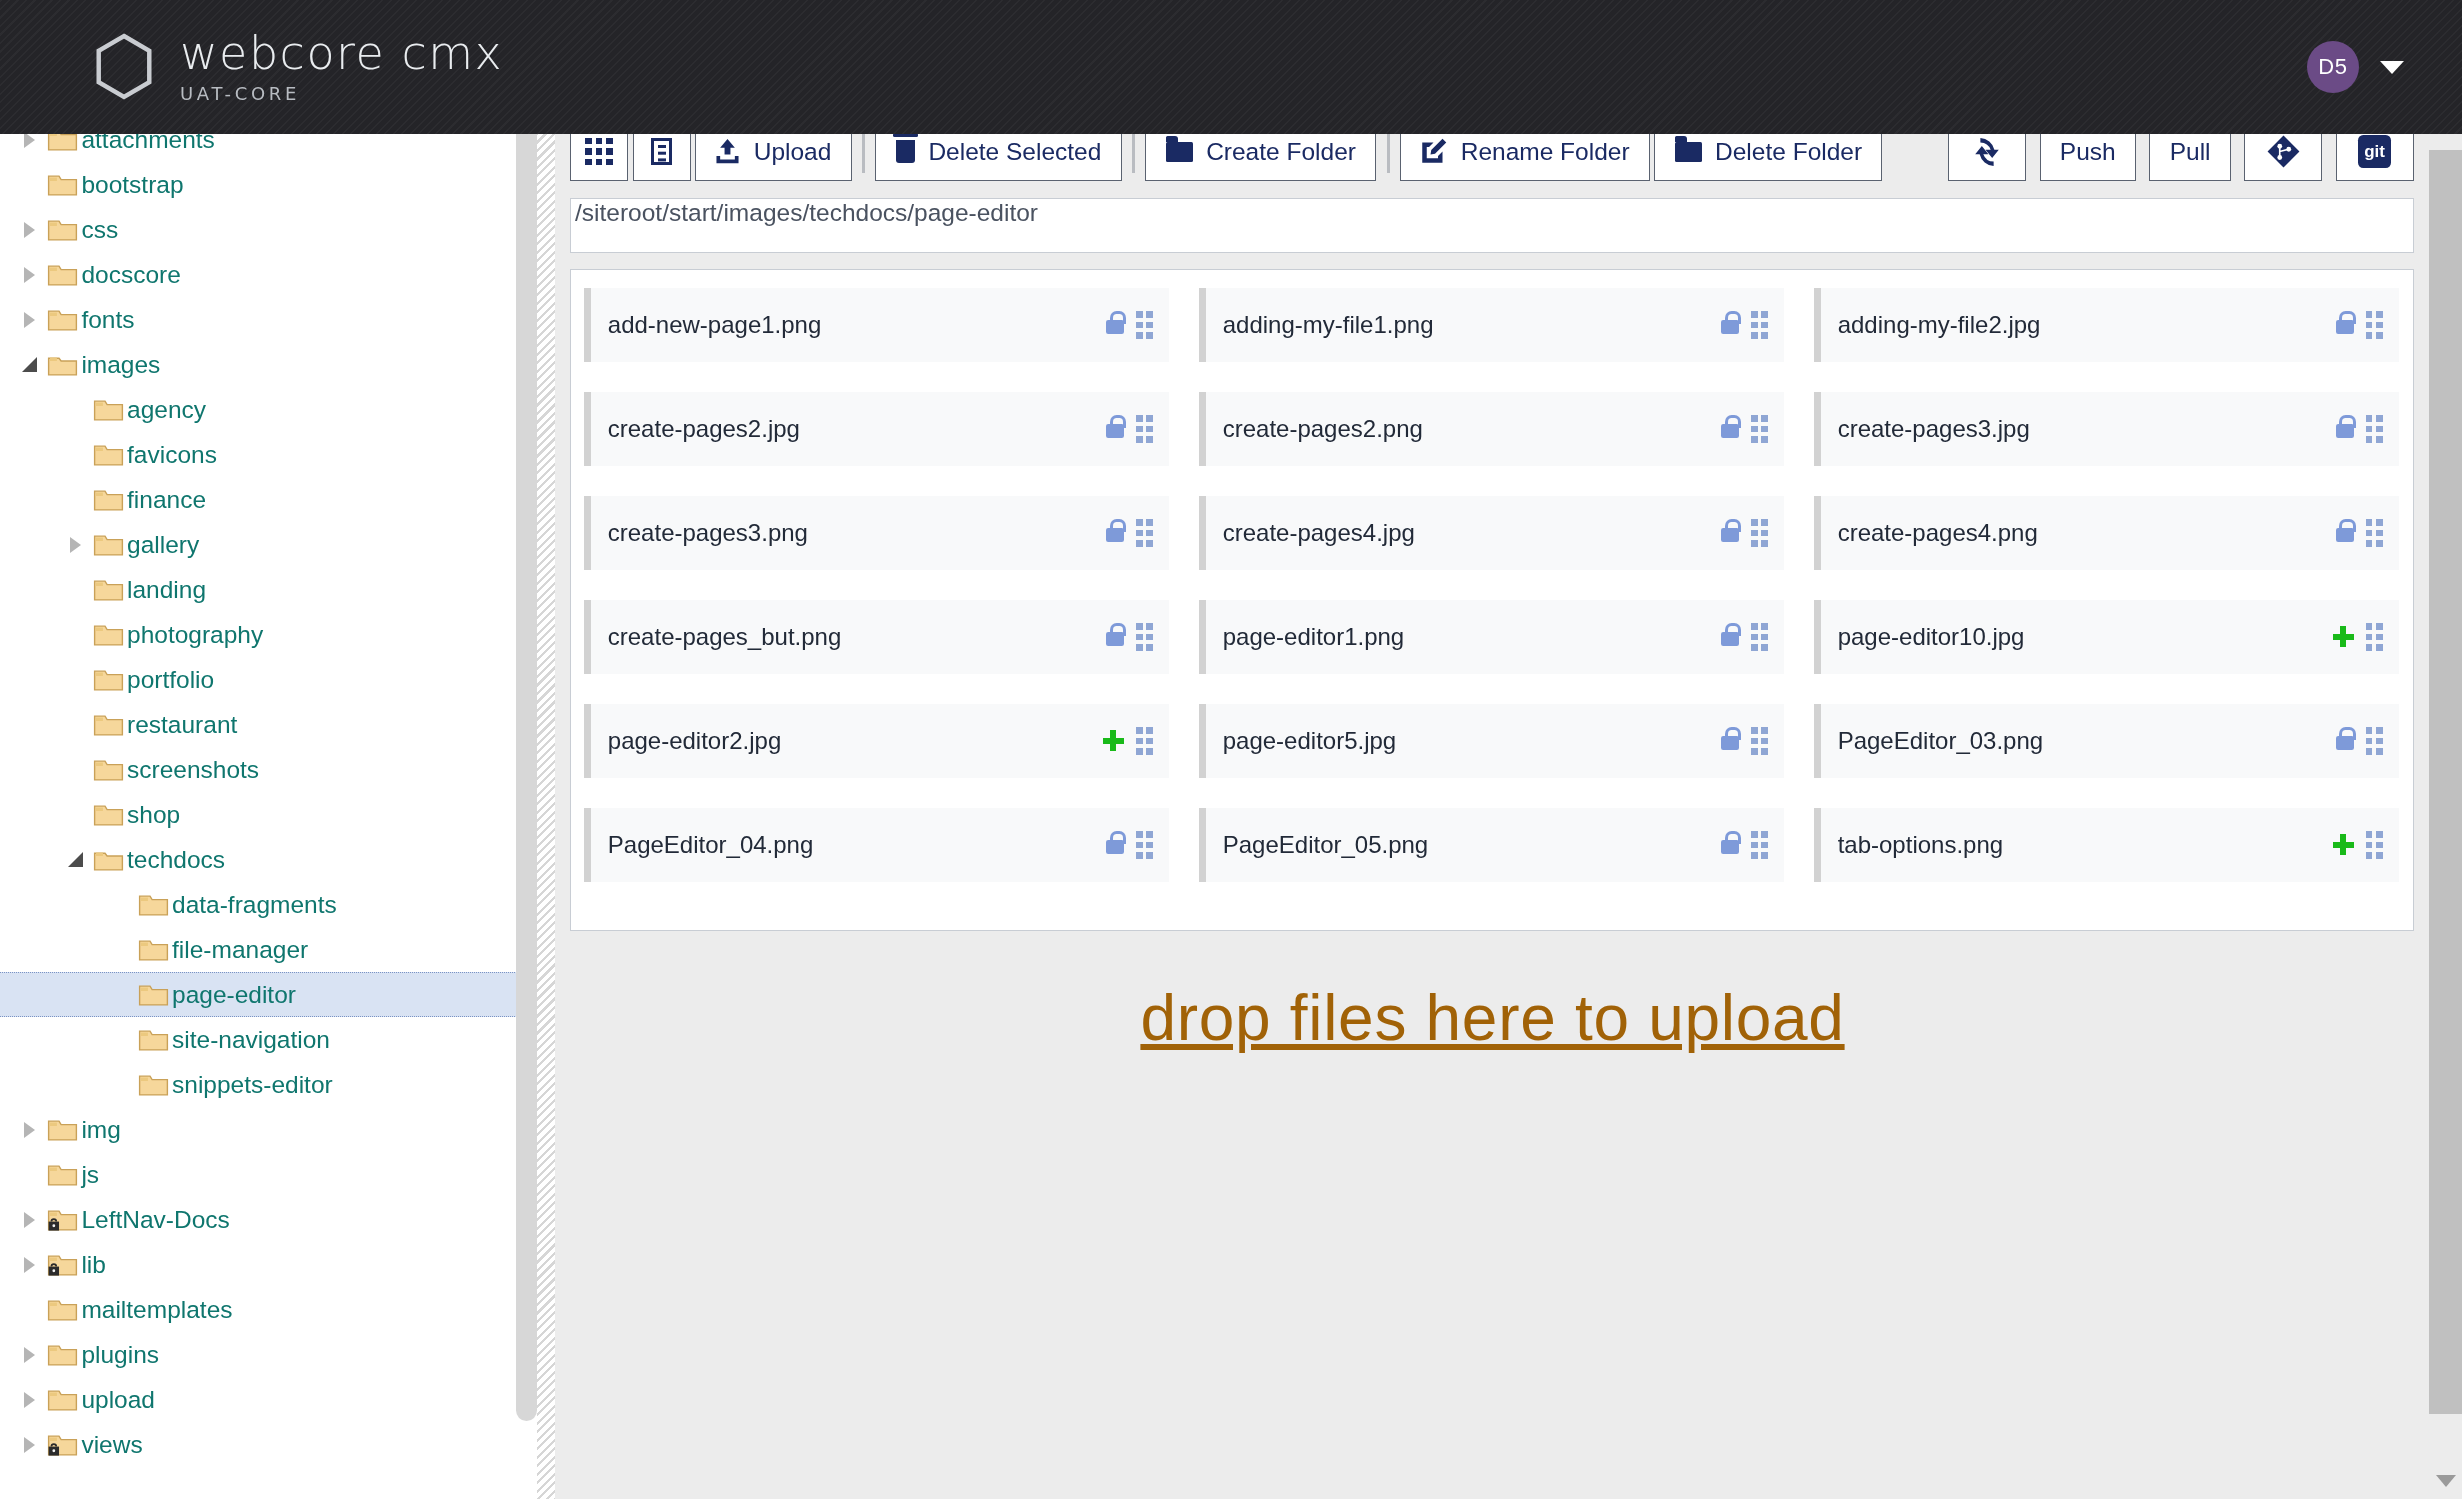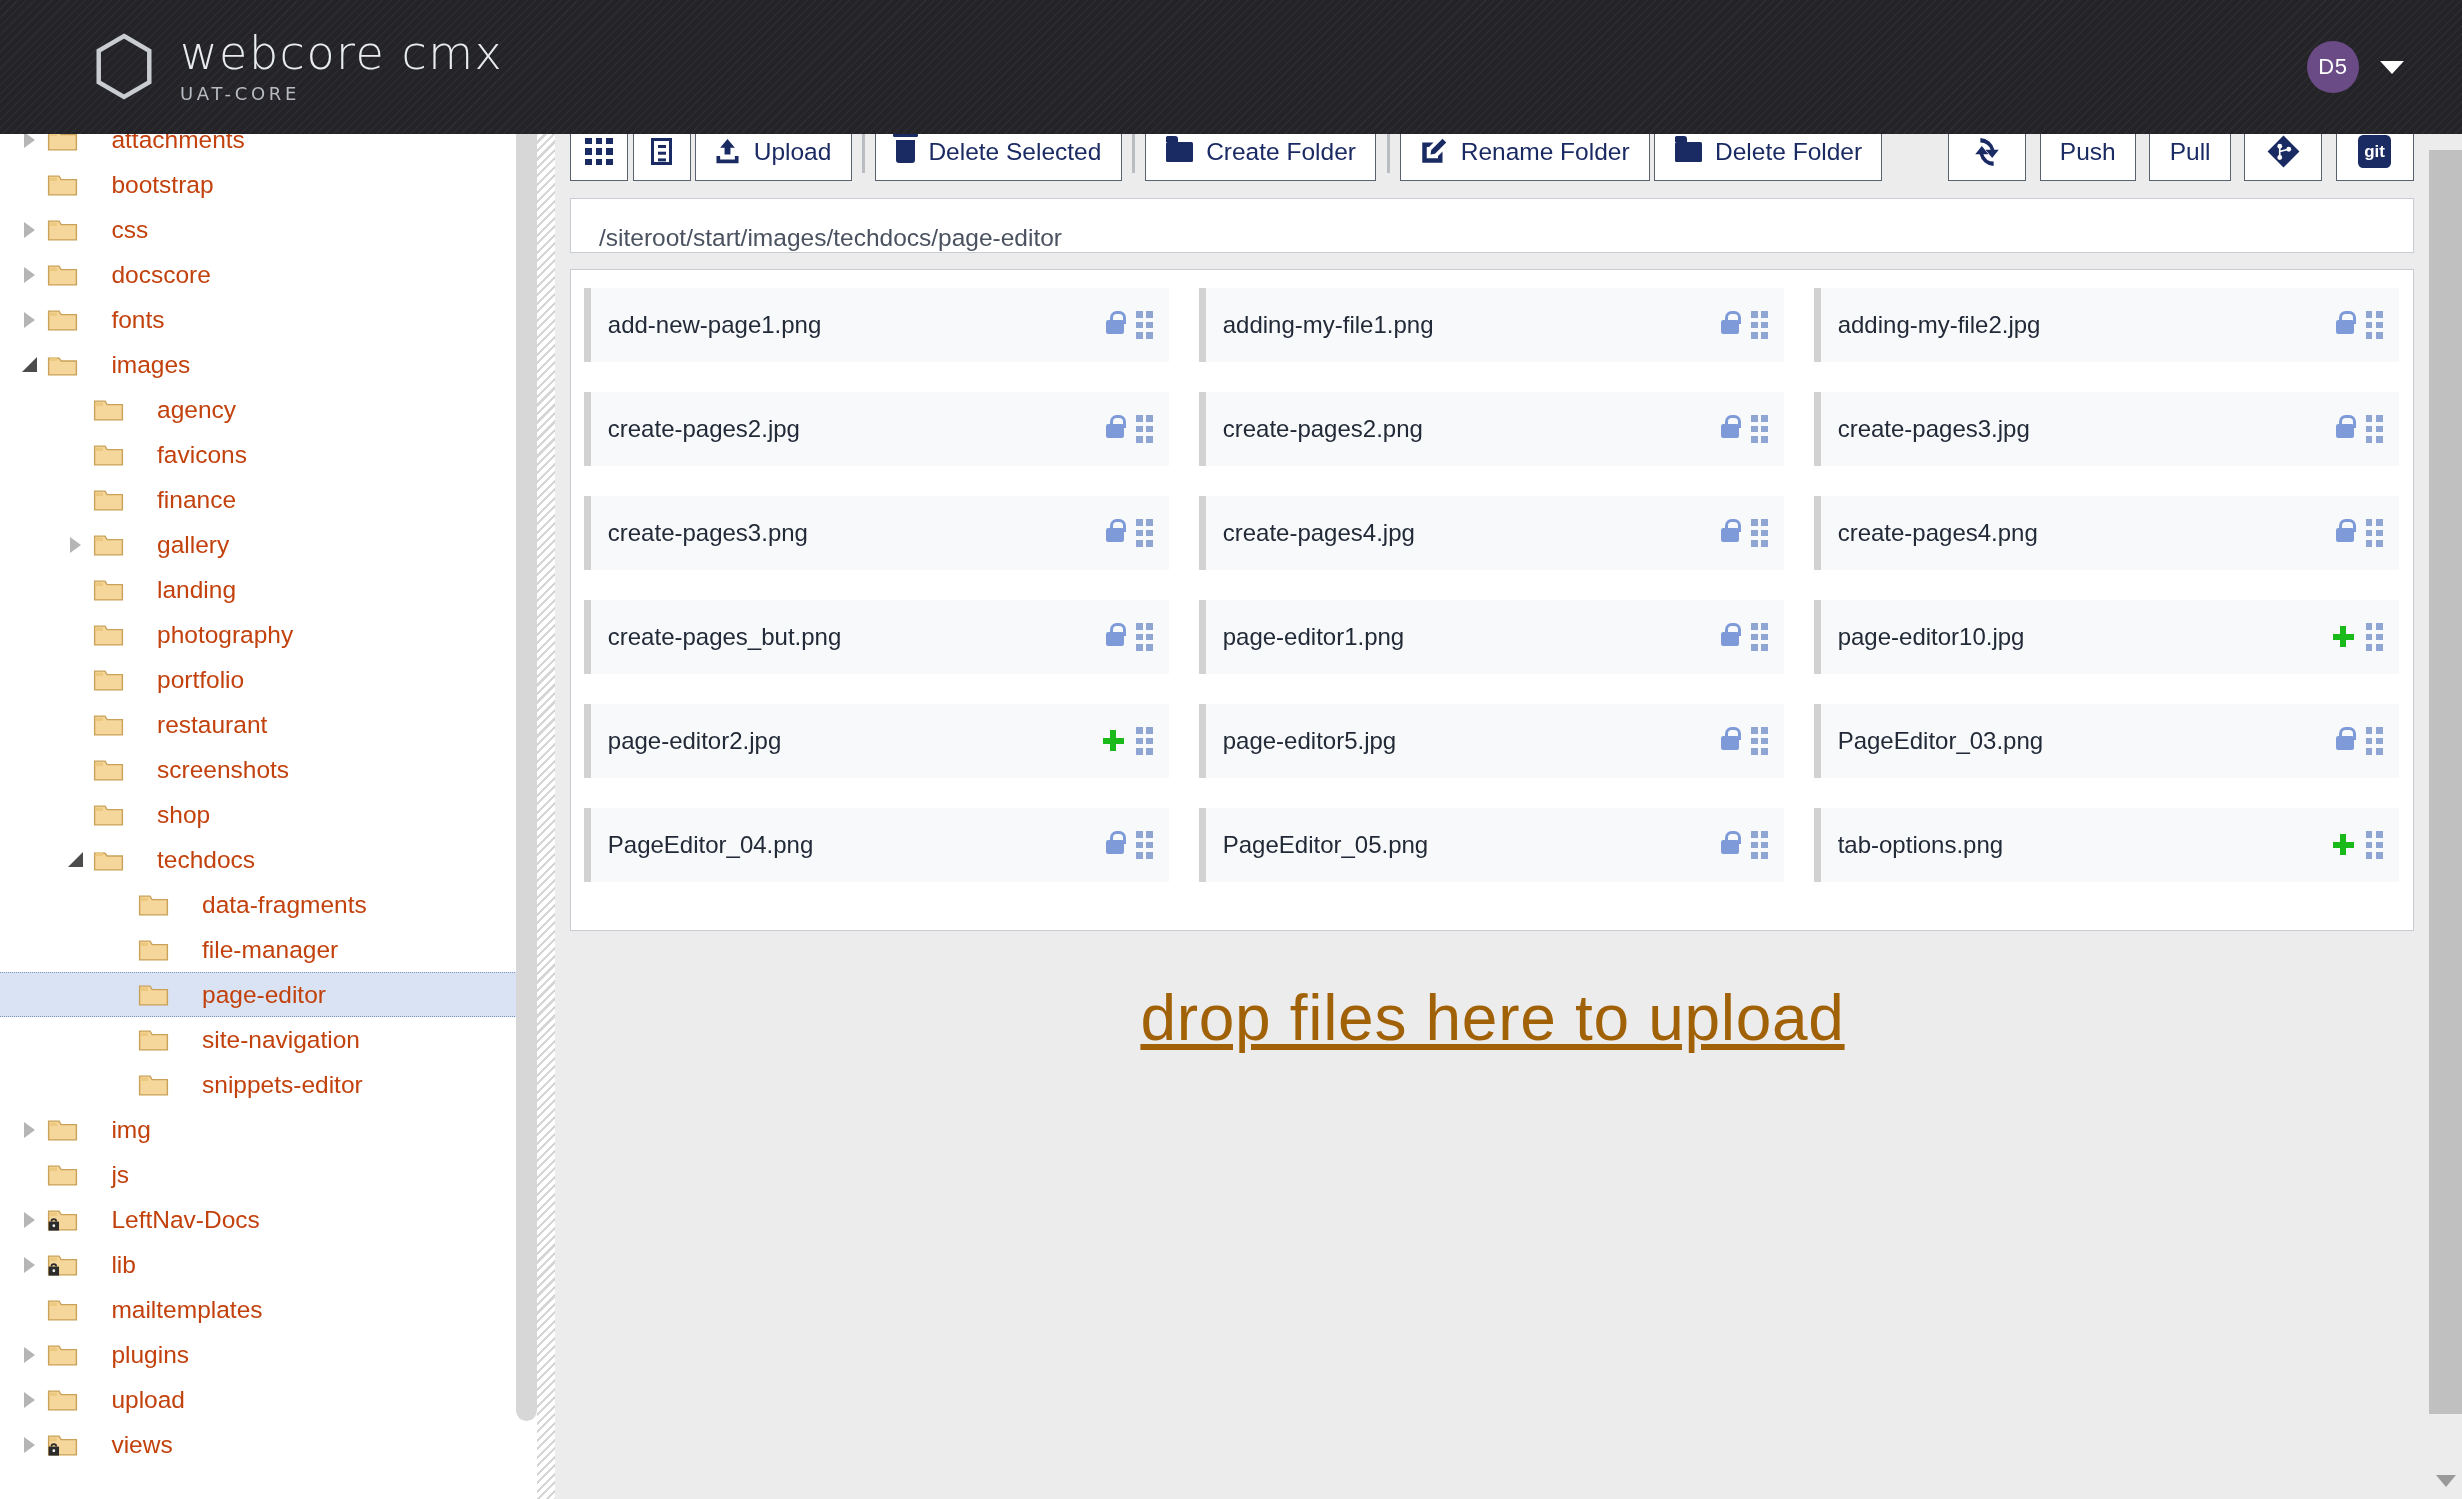--- a/index.html
+++ b/index.html
@@ -83,22 +83,22 @@
     border-bottom: 8.2px solid transparent;
     border-left: 11px solid #b5b5b5;
   }
   .tri-open {
     width: 0; height: 0;
     border-left: 15px solid transparent;
     border-bottom: 15px solid #4c4c4c;
   }
   .folder-ico { width: 33px; height: 25px; flex: 0 0 33px; }
   .tree-label {
-    margin-left: 32px;
-    font-size: 24.5px; color: #c2410c;
+    margin-left: 2px;
+    font-size: 24.5px; color: #0f766e;
     font-weight: 400;
   }
   .d0 { padding-left: 13.4px; }
   .d1 { padding-left: 59px; }
   .d2 { padding-left: 104px; }
   .sb-scroll {
     position: absolute; top: 112px; left: 516px;
     width: 21px; height: 1309px;
     background: #d7d7d7; border-radius: 10.4px;
     z-index: 12;
@@ -192,22 +192,22 @@
     display: flex; align-items: center; justify-content: center;
     font-family: "Liberation Sans", sans-serif;
   }
 
   
   .pathbar {
     margin: 1.5px 16.4px 0 15px;
     height: 55px;
     background: #ffffff;
     border: 1.5px solid #c8cdd4;
-    display: flex; align-items: flex-end;
-    padding: 0 28px;
+    display: flex; align-items: flex-start;
+    padding: 0 4px;
     font-size: 24.5px; color: #4a5260;
   }
 
   
   .filepanel {
     margin: 16.4px 16.4px 0 15px;
     background: #ffffff;
     border: 1.5px solid #c8cdd4;
     height: 662px;
     padding: 18px 13.4px;

